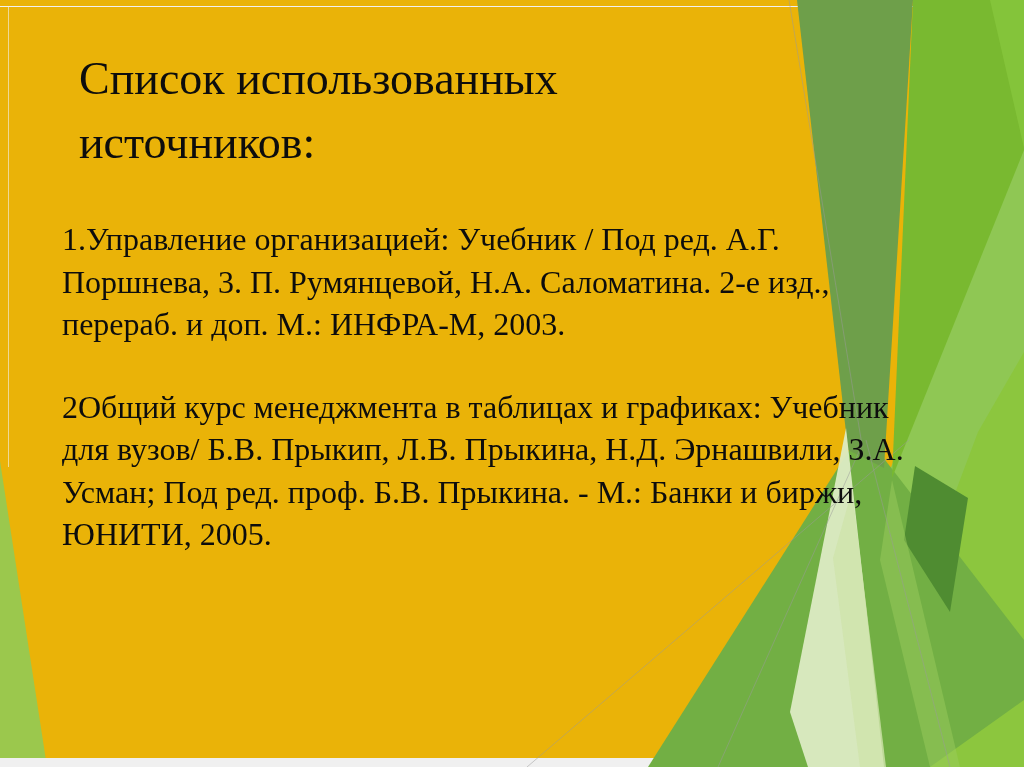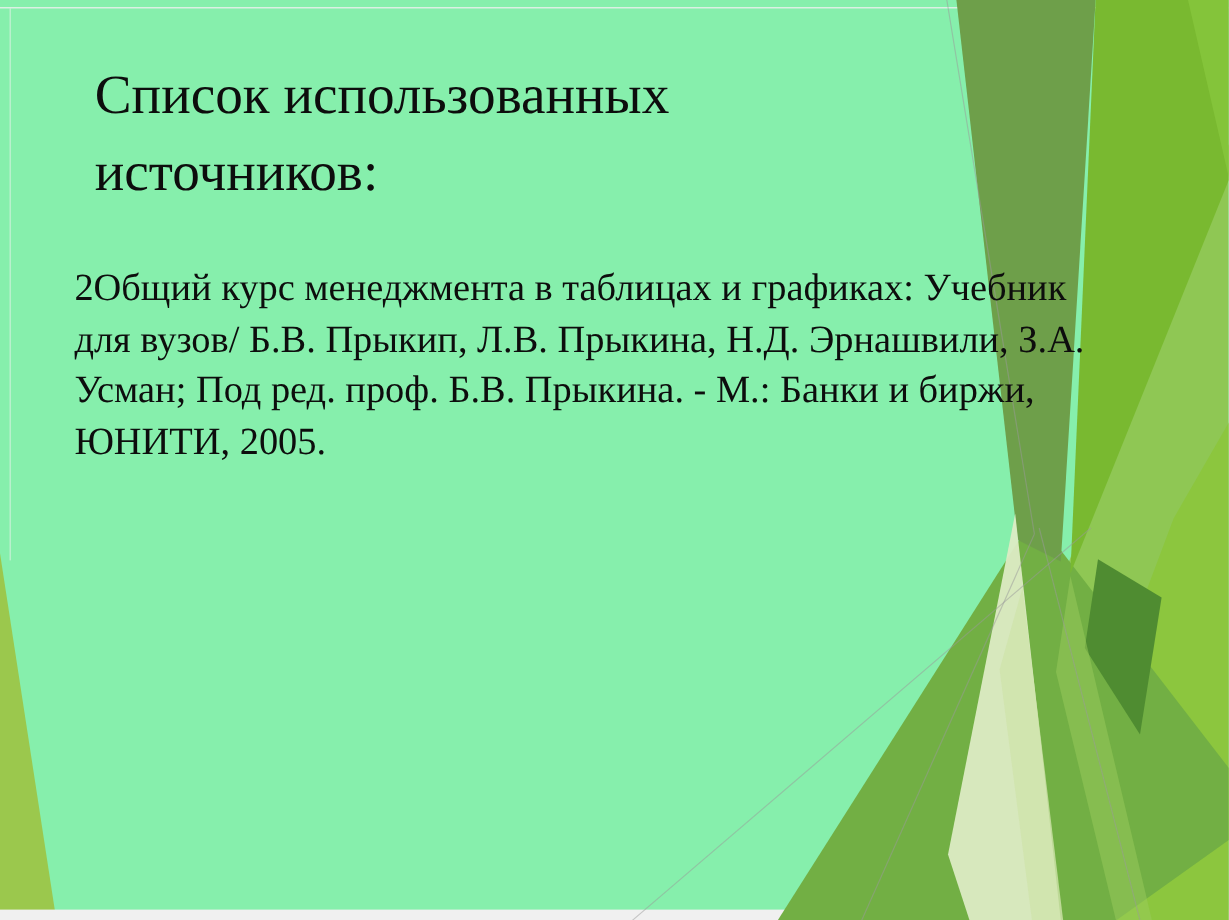--- a/index.html
+++ b/index.html
@@ -7,21 +7,21 @@
     padding: 0;
     width: 1024px;
     height: 767px;
     overflow: hidden;
     background: #ffffff;
   }
   .slide {
     position: relative;
     width: 1024px;
     height: 767px;
-    background: #86efac;
+    background: #eab308;
     font-family: "Liberation Serif", "DejaVu Serif", serif;
   }
   .decor-svg {
     position: absolute;
     left: 0;
     top: 0;
     width: 1024px;
     height: 767px;
     z-index: 1;
     pointer-events: none;
@@ -45,21 +45,21 @@
     z-index: 2;
     color: #0d0d0d;
   }
   .references p {
     margin: 0;
     font-size: 32px;
     line-height: 42.5px;
     font-weight: 400;
   }
   .references p:nth-child(1) { margin-bottom: 40px; }
-  .references p:nth-child(2) { margin-bottom: 27px; font-weight: bold; }
+  .references p:nth-child(2) { margin-bottom: 27px; }
 </style>
 </head>
 <body>
 
 <div class="slide">
 
   <svg class="decor-svg" viewBox="0 0 1024 767" xmlns="http://www.w3.org/2000/svg">
 
     <polygon points="0,461 47,767 0,767" fill="#9BC84D"></polygon>
 
@@ -90,16 +90,17 @@
 
     <line x1="789" y1="0" x2="862" y2="445" stroke-width="1" opacity="0.5" stroke="#9A9A9A"></line>
     <line x1="862" y1="445" x2="718" y2="767" stroke-width="1" opacity="0.5" stroke="#9A9A9A"></line>
     <line x1="866" y1="440" x2="950" y2="767" stroke-width="1" opacity="0.5" stroke="#9A9A9A"></line>
     <line x1="909" y1="440" x2="527" y2="767" stroke-width="1" opacity="0.5" stroke="#9A9A9A"></line>
   </svg>
 
   <div class="slide-title">Список использованных источников:</div>
 
   <div class="references">
+    <p>1.Управление организацией: Учебник / Под ред. А.Г. Поршнева, 3. П. Румянцевой, Н.А. Саломатина. 2-е изд., перераб. и доп. М.: ИНФРА-М, 2003.</p>
     <p>2Общий курс менеджмента в таблицах и графиках: Учебник для вузов/ Б.В. Прыкип, Л.В. Прыкина, Н.Д. Эрнашвили, З.А. Усман; Под ред. проф. Б.В. Прыкина. - М.: Банки и биржи, ЮНИТИ, 2005.</p>
   </div>
 
 </div>
 
 </body></html>

